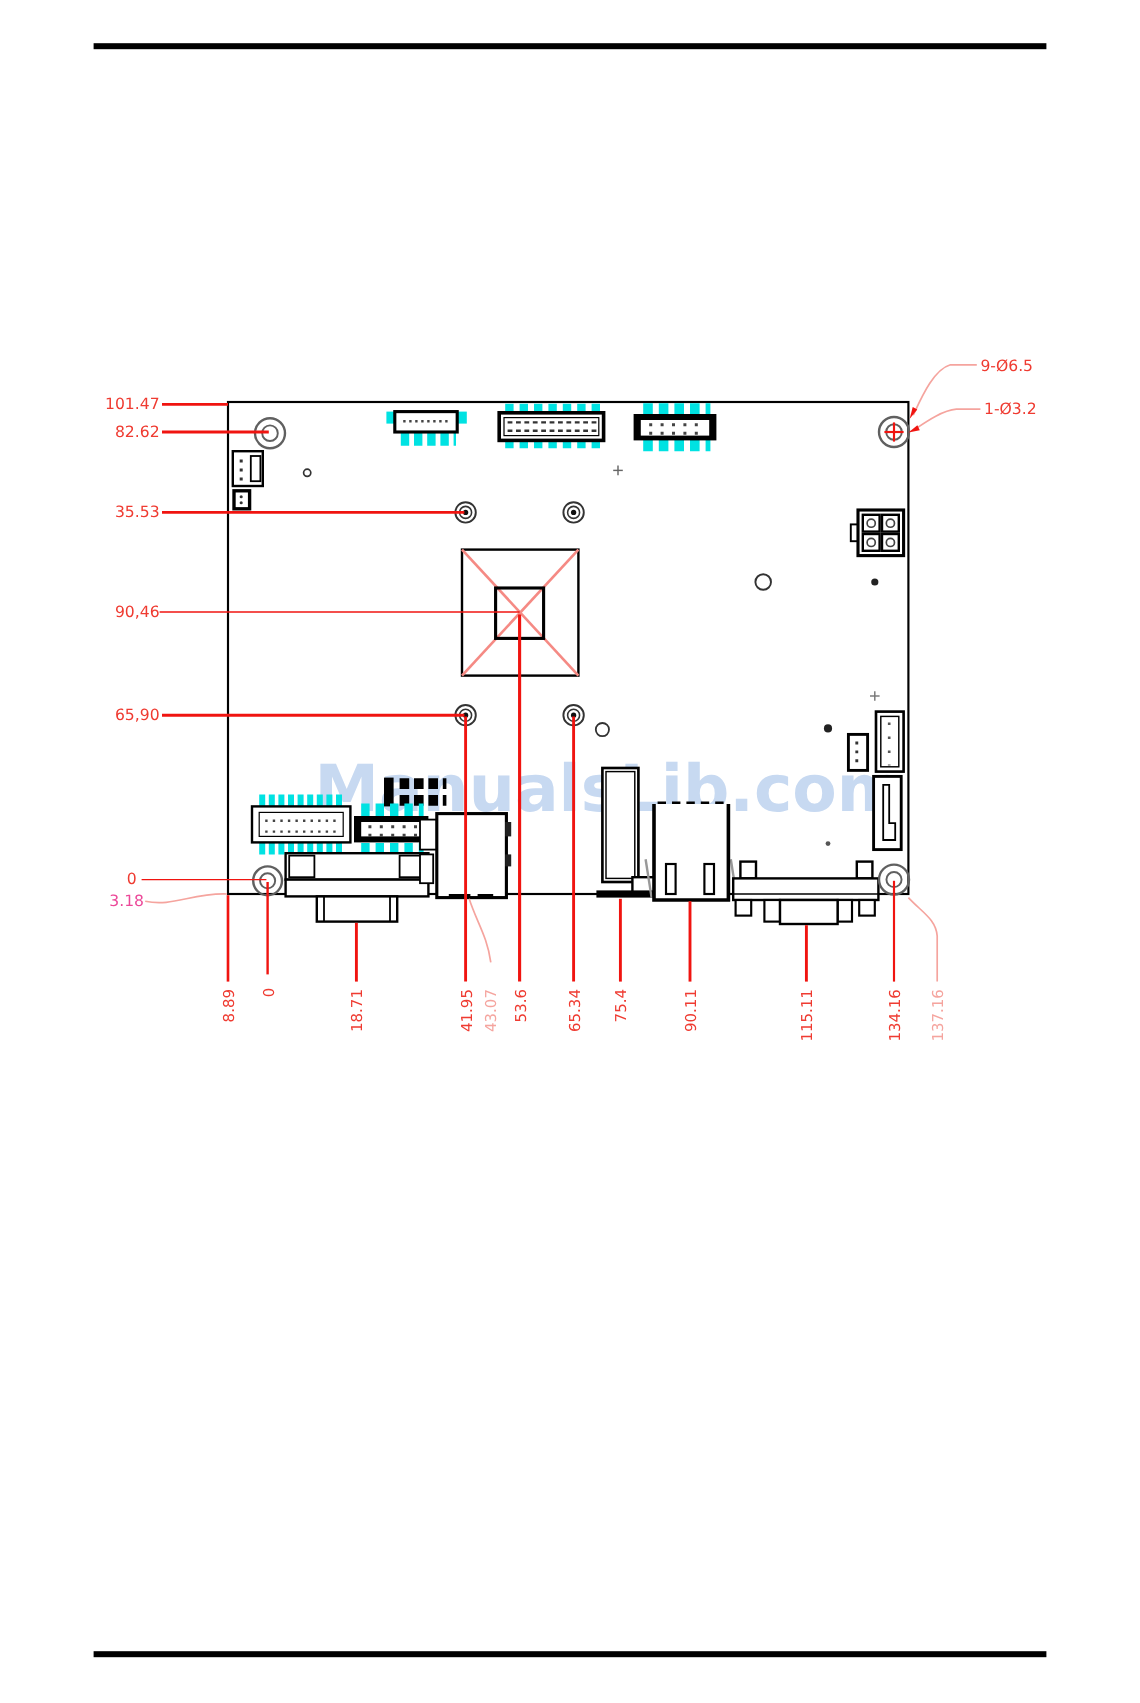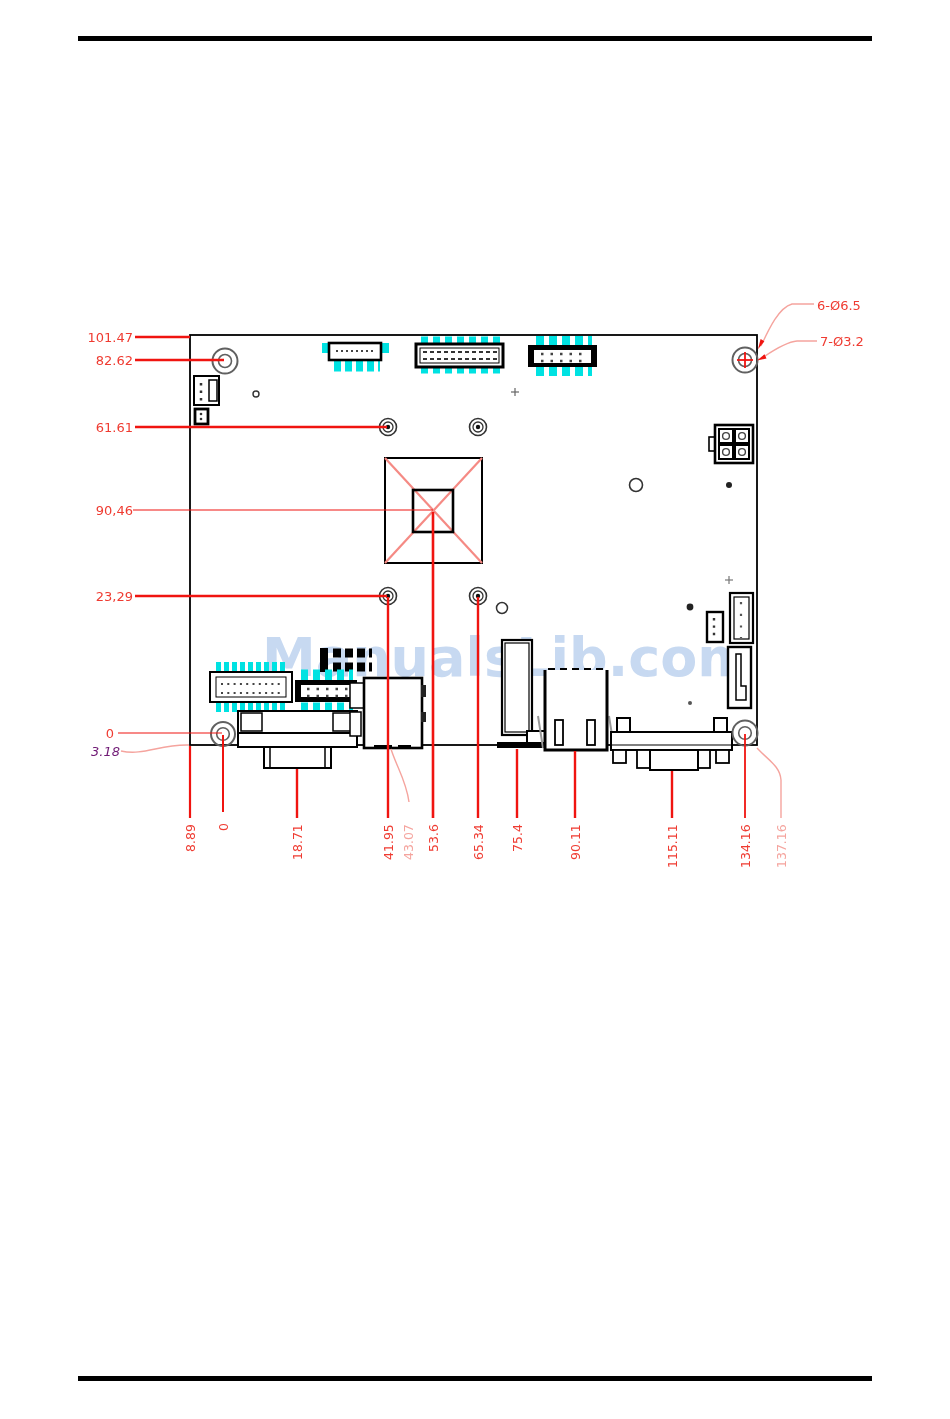--- a/index.html
+++ b/index.html
@@ -3,21 +3,21 @@
 <meta charset="utf-8">
 <style>
   html,body{margin:0;padding:0;background:#fff;}
   #page{position:relative;width:950px;height:1419px;background:#fff;overflow:hidden;
         font-family:"DejaVu Sans",sans-serif;}
   .rule{position:absolute;left:78px;width:794px;height:5px;background:#000;}
   #watermark{position:absolute;left:262px;top:626px;font-size:54px;font-weight:bold;
              color:#c7d9f1;letter-spacing:0px;z-index:1;white-space:nowrap;}
   #drawing-svg{position:absolute;left:0;top:0;z-index:2;}
   .dim{position:absolute;z-index:3;color:#ef3b31;font-size:13px;white-space:nowrap;}
-  .dim.light{color:#701a75;font-style:italic;}
+  .dim.light{color:#ec4899;}
   .dim.r{text-align:right;}
   .vdim{position:absolute;z-index:3;color:#ef3b31;font-size:12.5px;white-space:nowrap;
         transform-origin:0 0;transform:rotate(-90deg);}
   .vdim.light{color:#f5a49e;}
 </style>
 </head>
 <body>
 <div id="page">
 
 <div class="rule" style="top:36px"></div>
@@ -260,28 +260,28 @@
     <path d="M817,341 L797,341 C785,342 771,352 762,358"></path>
   </g>
   <g fill="#f01410" stroke="none">
     <polygon points="758,349.2 764.4,341.3 760.6,339.1"></polygon>
     <polygon points="757,360.5 766.5,358.5 764.5,354.3"></polygon>
   </g>
 </svg>
 
 <div class="dim r" style="left:60px;top:330px;width:73px">101.47</div>
 <div class="dim r" style="left:60px;top:353px;width:73px">82.62</div>
-<div class="dim r" style="left:60px;top:420px;width:73px">61.61</div>
+<div class="dim r" style="left:60px;top:420px;width:73px">35.53</div>
 <div class="dim r" style="left:60px;top:503px;width:73px">90,46</div>
-<div class="dim r" style="left:60px;top:589px;width:73px">23,29</div>
+<div class="dim r" style="left:60px;top:589px;width:73px">65,90</div>
 <div class="dim r" style="left:60px;top:726px;width:54px">0</div>
 <div class="dim r light" style="left:60px;top:744px;width:60px">3.18</div>
 
-<div class="dim" style="left:817px;top:298px">6-Ø6.5</div>
-<div class="dim" style="left:820px;top:334px">7-Ø3.2</div>
+<div class="dim" style="left:817px;top:298px">9-Ø6.5</div>
+<div class="dim" style="left:820px;top:334px">1-Ø3.2</div>
 
 <div class="vdim" style="left:183px;top:852px">8.89</div>
 <div class="vdim" style="left:216px;top:831px">0</div>
 <div class="vdim" style="left:290px;top:860px">18.71</div>
 <div class="vdim" style="left:381px;top:860px">41.95</div>
 <div class="vdim light" style="left:401px;top:860px">43.07</div>
 <div class="vdim" style="left:426px;top:852px">53.6</div>
 <div class="vdim" style="left:471px;top:860px">65.34</div>
 <div class="vdim" style="left:510px;top:852px">75.4</div>
 <div class="vdim" style="left:568px;top:860px">90.11</div>

